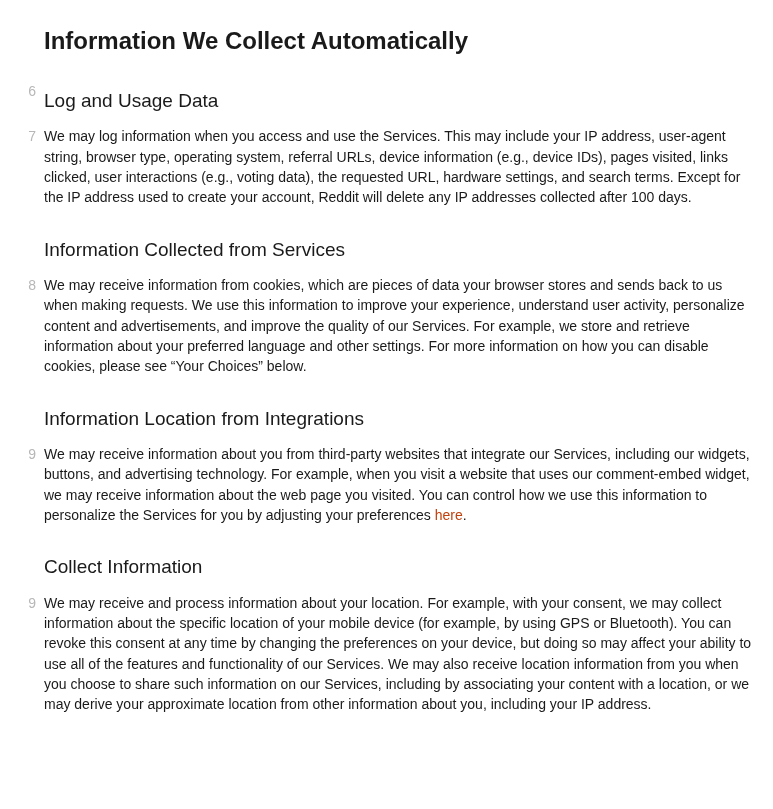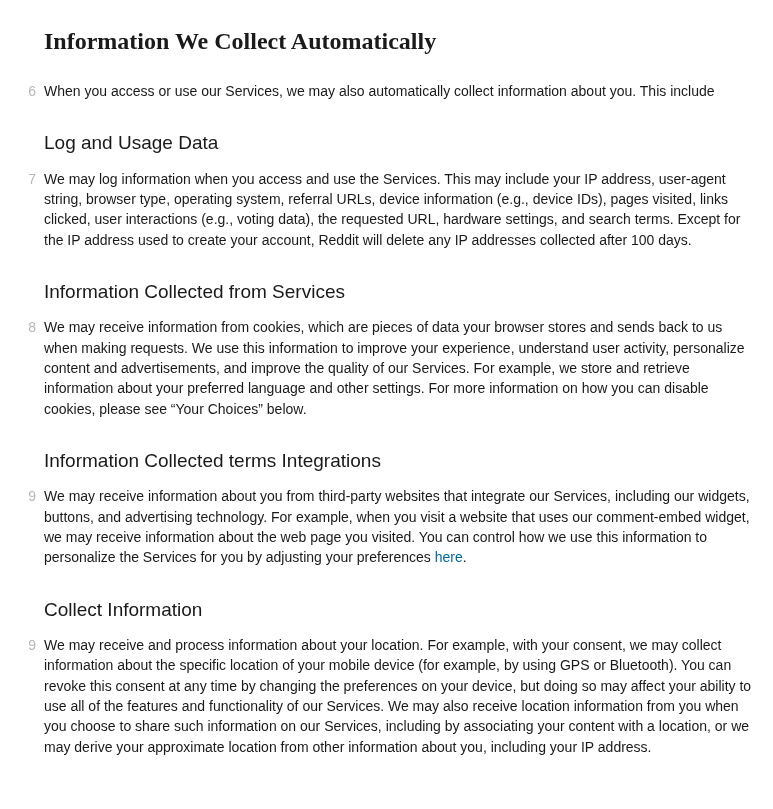--- a/index.html
+++ b/index.html
@@ -11,21 +11,20 @@
     font-size: 14px;
     line-height: 1.45;
     max-width: 773px;
     box-sizing: border-box;
   }
   h1.main-title {
     font-size: 24px;
     font-weight: 700;
     margin: 0 0 22px 0;
     color: #1a1a1b;
-    font-family: Liberation Serif, serif;
   }
   h2.sub-title {
     font-size: 19px;
     font-weight: 500;
     margin: 28px 0 12px 0;
     color: #1a1a1b;
   }
   .para-wrap {
     position: relative;
     margin: 0 0 8px 0;
@@ -39,47 +38,46 @@
     font-size: 14px;
     color: #b7b7b7;
     font-weight: 400;
   }
   .para-text {
     font-size: 14px;
     color: #1a1a1b;
     line-height: 1.45;
   }
   a.inline-link {
-    color: #0369a1;
+    color: #c2410c;
     text-decoration: none;
   }
 </style>
 </head>
 <body>
 
 <h1 class="main-title">Information We Collect Automatically</h1>
 
 <div class="para-wrap">
   <span class="para-num">6</span>
-  <span class="para-text">When you access or use our Services, we may also automatically collect information about you. This include</span>
 </div>
 
 <h2 class="sub-title">Log and Usage Data</h2>
 <div class="para-wrap">
   <span class="para-num">7</span>
   <span class="para-text">We may log information when you access and use the Services. This may include your IP address, user-agent string, browser type, operating system, referral URLs, device information (e.g., device IDs), pages visited, links clicked, user interactions (e.g., voting data), the requested URL, hardware settings, and search terms. Except for the IP address used to create your account, Reddit will delete any IP addresses collected after 100 days.</span>
 </div>
 
 <h2 class="sub-title">Information Collected from Services</h2>
 <div class="para-wrap">
   <span class="para-num">8</span>
   <span class="para-text">We may receive information from cookies, which are pieces of data your browser stores and sends back to us when making requests. We use this information to improve your experience, understand user activity, personalize content and advertisements, and improve the quality of our Services. For example, we store and retrieve information about your preferred language and other settings. For more information on how you can disable cookies, please see “Your Choices” below.</span>
 </div>
 
-<h2 class="sub-title">Information Collected terms Integrations</h2>
+<h2 class="sub-title">Information Location from Integrations</h2>
 <div class="para-wrap">
   <span class="para-num">9</span>
   <span class="para-text"><span>We may receive information about you from third-party websites that integrate our Services, including our widgets, buttons, and advertising technology. For example, when you visit a website that uses our comment-embed widget, we may receive information about the web page you visited. You can control how we use this information to personalize the Services for you by adjusting your preferences </span><a href="#" class="inline-link">here</a><span>.</span></span>
 </div>
 
 <h2 class="sub-title">Collect Information</h2>
 <div class="para-wrap">
   <span class="para-num">9</span>
   <span class="para-text">We may receive and process information about your location. For example, with your consent, we may collect information about the specific location of your mobile device (for example, by using GPS or Bluetooth). You can revoke this consent at any time by changing the preferences on your device, but doing so may affect your ability to use all of the features and functionality of our Services. We may also receive location information from you when you choose to share such information on our Services, including by associating your content with a location, or we may derive your approximate location from other information about you, including your IP address.</span>
 </div>

